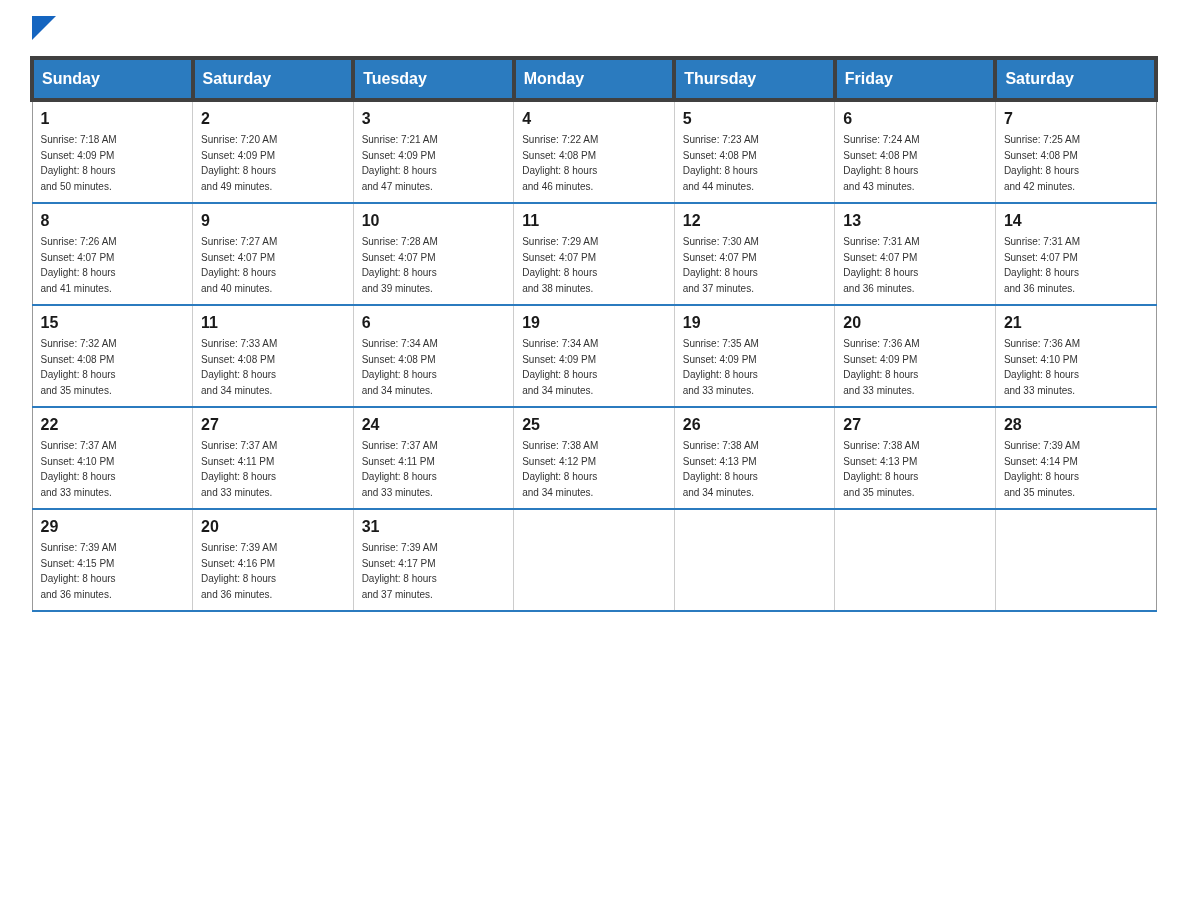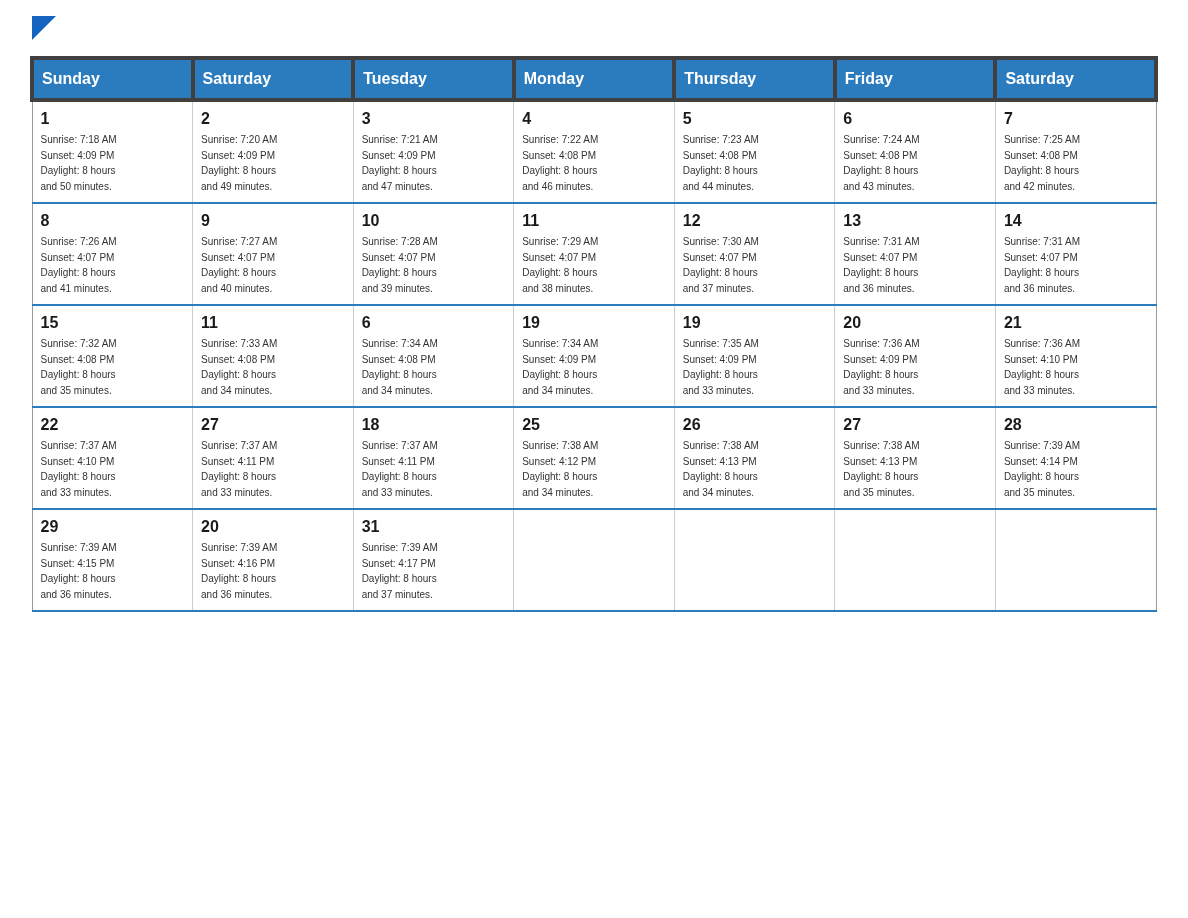--- a/index.html
+++ b/index.html
@@ -347,21 +347,21 @@
         <td>
           <div class="day-number">27</div>
           <div class="day-info">
             Sunrise: 7:37 AM<br>
             Sunset: 4:11 PM<br>
             Daylight: 8 hours<br>
             and 33 minutes.
           </div>
         </td>
         <td>
-          <div class="day-number">18</div>
+          <div class="day-number">24</div>
           <div class="day-info">
             Sunrise: 7:37 AM<br>
             Sunset: 4:11 PM<br>
             Daylight: 8 hours<br>
             and 33 minutes.
           </div>
         </td>
         <td>
           <div class="day-number">25</div>
           <div class="day-info">

